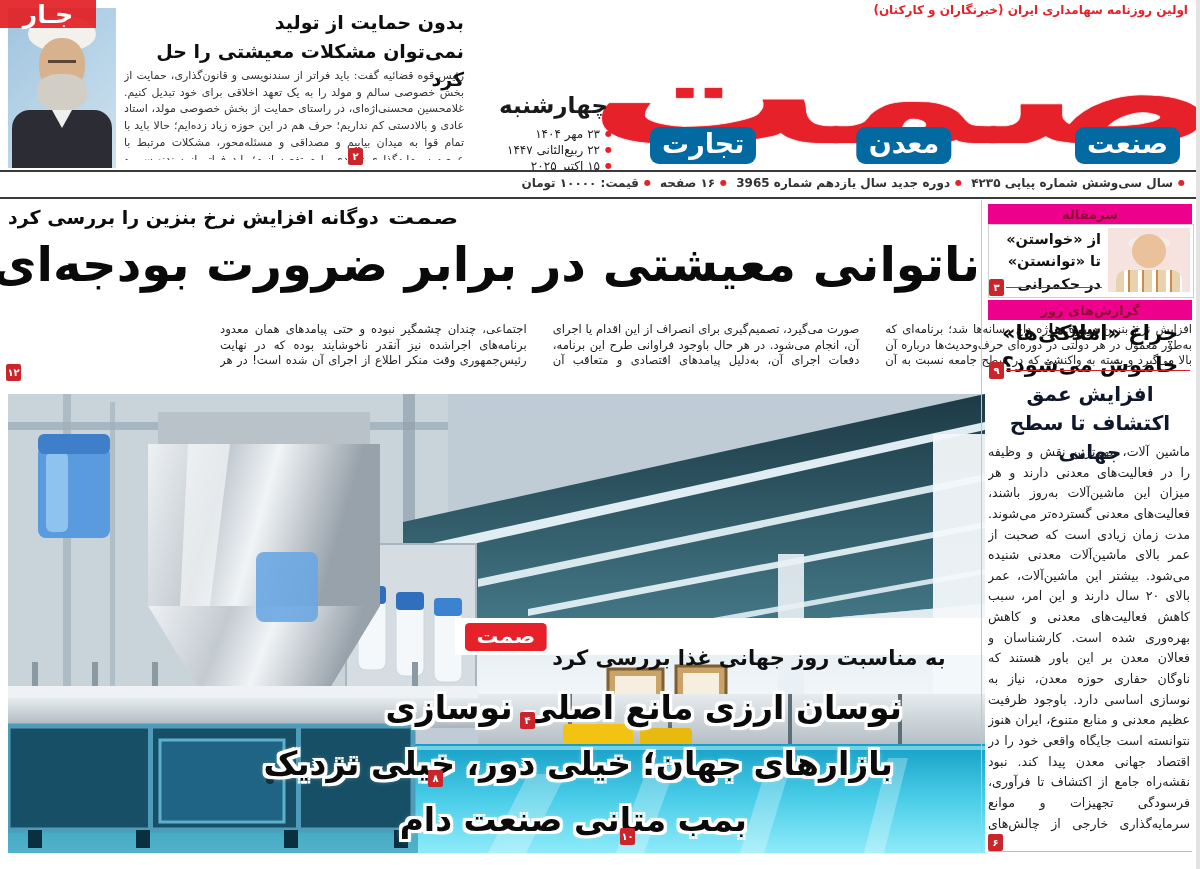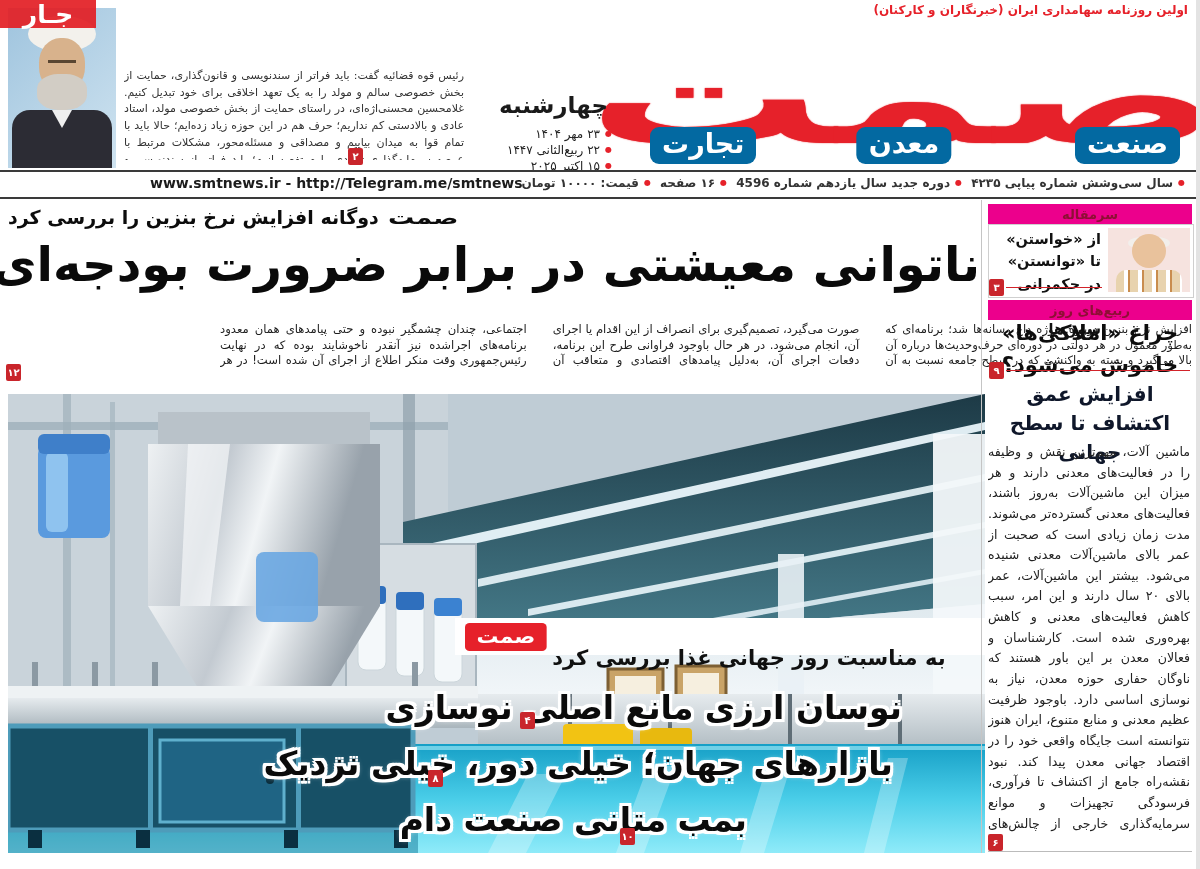--- a/index.html
+++ b/index.html
@@ -94,43 +94,46 @@
 
   <div class="abs lead-box">
     <div class="portrait">
       <div class="turban"></div>
       <div class="face"></div>
       <div class="eyes"></div>
       <div class="beard"></div>
       <div class="robe"></div>
       <div class="collar"></div>
     </div>
+    <div class="lead-title">
+      <div>بدون حمایت از تولید</div>
+      <div>نمی‌توان مشکلات معیشتی را حل کرد</div>
+    </div>
     <div class="lead-body">رئیس قوه قضائیه گفت: باید فراتر از سندنویسی و قانون‌گذاری، حمایت از بخش خصوصی سالم و مولد را به یک تعهد اخلاقی برای خود تبدیل کنیم. غلامحسین محسنی‌اژه‌ای، در راستای حمایت از بخش خصوصی مولد، استاد عادی و بالادستی کم نداریم؛ حرف هم در این حوزه زیاد زده‌ایم؛ حالا باید با تمام قوا به میدان بیاییم و مصداقی و مسئله‌محور، مشکلات مرتبط با عرصه سرمایه‌گذاری تولیدی را مرتفع سازیم؛ باید فراتر از سندنویسی و قانون‌گذاری، حمایت از بخش خصوصی سالم و مولد را به یک تعهد اخلاقی برای خود تبدیل کنیم. باید همه بدانیم و باور کنیم که بدون رونق تولید و حمایت از سرمایه‌گذاران تولیدمحور نمی‌توانیم آنچنان که باید و شاید بر مشکلات معیشتی مردم فائق آییم.</div>
     <div class="pbadge" style="left:340px;top:142px;">۲</div>
   </div>
 
   <div class="abs tagline">اولین روزنامه سهامداری ایران (خبرنگاران و کارکنان)</div>
   <div class="abs logo-box">
     <span class="logo-word">صمت</span>
     <span class="logo-sub s1">صنعت</span>
     <span class="logo-sub s2">معدن</span>
     <span class="logo-sub s3">تجارت</span>
   </div>
   <div class="abs weekday">چهارشنبه</div>
   <div class="abs datecol">
     <div class="dateline">۲۳ مهر ۱۴۰۴</div>
     <div class="dateline">۲۲ ربیع‌الثانی ۱۴۴۷</div>
     <div class="dateline">۱۵ اکتبر ۲۰۲۵</div>
   </div>
 
   <div class="abs info-strip">
-    <div class="links">www.smtnews.ir   -   http://Telegram.me/smtnews</div>
     <div class="issue">
       <span>سال سی‌وشش شماره پیاپی ۴۲۳۵</span>
-      <span>دوره جدید سال یازدهم شماره 4596</span>
+      <span>دوره جدید سال یازدهم شماره 3965</span>
       <span>۱۶ صفحه</span>
       <span>قیمت: ۱۰۰۰۰ تومان</span>
     </div>
   </div>
 
   <div class="abs kicker">
     <span class="mini-logo">صمت</span>
     <span>دوگانه افزایش نرخ بنزین را بررسی کرد</span>
   </div>
   <div class="abs headline">ناتوانی معیشتی در برابر ضرورت بودجه‌ای</div>
@@ -265,21 +268,21 @@
     <div class="ed-photo">
       <div class="ed-hair"></div>
       <div class="ed-head"></div>
       <div class="ed-shirt"></div>
     </div>
     <div class="ed-title">از «خواستن» تا «توانستن» در حکمرانی انجمن‌ها و سمن‌ها</div>
   </div>
   <div class="pbadge" style="left:989px;top:279px;">۳</div>
   <div class="sb-rule" style="left:1006px;top:287px;width:96px;"></div>
 
-  <div class="abs sb-bar bar2">ربیع‌های روز</div>
+  <div class="abs sb-bar bar2">گزارش‌های روز</div>
   <div class="abs r1-title">چراغ «املاکی‌ها» خاموش می‌شود؟</div>
   <div class="pbadge" style="left:989px;top:362px;">۹</div>
   <div class="sb-rule" style="left:1006px;top:370px;width:184px;"></div>
 
   <div class="abs r2-title">افزایش عمق اکتشاف تا سطح جهانی</div>
   <div class="abs sb-body">ماشین آلات، مهم‌ترین نقش و وظیفه را در فعالیت‌های معدنی دارند و هر میزان این ماشین‌آلات به‌روز باشند، فعالیت‌های معدنی گسترده‌تر می‌شوند. مدت زمان زیادی است که صحبت از عمر بالای ماشین‌آلات معدنی شنیده می‌شود. بیشتر این ماشین‌آلات، عمر بالای ۲۰ سال دارند و این امر، سبب کاهش فعالیت‌های معدنی و کاهش بهره‌وری شده است. کارشناسان و فعالان معدن بر این باور هستند که ناوگان حفاری حوزه معدن، نیاز به نوسازی اساسی دارد. باوجود ظرفیت عظیم معدنی و منابع متنوع، ایران هنوز نتوانسته است جایگاه واقعی خود را در اقتصاد جهانی معدن پیدا کند. نبود نقشه‌راه جامع از اکتشاف تا فرآوری، فرسودگی تجهیزات و موانع سرمایه‌گذاری خارجی از چالش‌های اصلی این حوزه است. ایران با برخورداری از حدود ۳۷ میلیارد تن ذخایر قطعی و ۵۷ میلیارد تن ظرفیت بالقوه معدنی، یکی از کشورهای غنی در منابع‌طبیعی به‌شمار می‌رود. با این حال، این ظرفیت خدادادی تاکنون نتوانسته است نقشی متناسب با ظرفیت خود در اقتصاد ملی ایفا کند. بررسی‌ها نشان می‌دهد، یکی از اصلی‌ترین دلایل عقب‌ماندگی بخش معدن ایران، نبود سرمایه‌گذاری کافی در حوزه اکتشاف است. متوسط هزینه اکتشاف در سطح جهانی نزدیک به یک میلیارد دلار است، در حالی که در ایران این رقم کمتر از ۱۰ درصد میانگین جهانی برآورد می‌شود</div>
   <div class="pbadge" style="left:988px;top:834px;">۶</div>
   <div class="abs sb-bottom"></div>
 
 </div>

